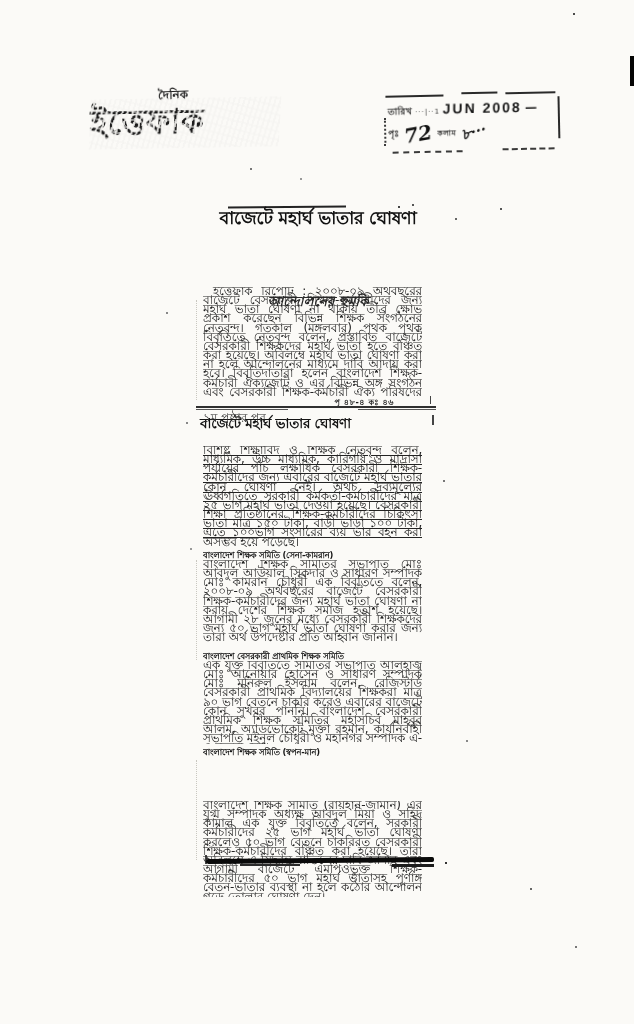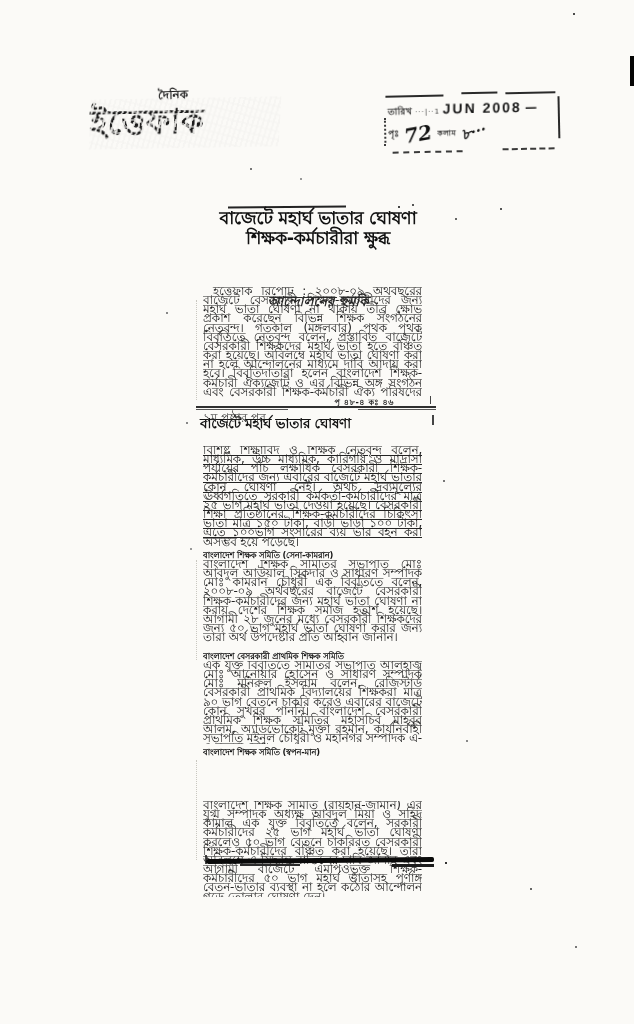--- a/index.html
+++ b/index.html
@@ -136,21 +136,20 @@
   <div class="abs colrule" style="left:196px;top:560px;height:100px;"></div>
   <div class="abs colrule" style="left:196px;top:760px;height:100px;"></div>
   <div class="abs tick" style="left:430px;top:396px;width:1px;height:8px;"></div>
   <div class="abs tick" style="left:432px;top:415px;width:1.5px;height:10px;"></div>
   <div class="abs tick" style="left:205px;top:855px;width:2px;height:9px;"></div>
 
   <div class="art">
     <div class="abs headline-rule"></div>
     <div class="abs headline">
       <div>বাজেটে মহার্ঘ ভাতার ঘোষণা</div>
-      <div>শিক্ষক-কর্মচারীরা ক্ষুব্ধ</div>
     </div>
     <div class="abs deck">আন্দোলনের হুমকি</div>
 
     <div class="abs bodytext lead">ইত্তেফাক রিপোর্ট : ২০০৮-০৯ অর্থবছরের বাজেটে বেসরকারী শিক্ষক-কর্মচারীদের জন্য মহার্ঘ ভাতা ঘোষণা না থাকায় তীব্র ক্ষোভ প্রকাশ করেছেন বিভিন্ন শিক্ষক সংগঠনের নেতৃবৃন্দ। গতকাল (মঙ্গলবার) পৃথক পৃথক বিবৃতিতে নেতৃবৃন্দ বলেন, প্রস্তাবিত বাজেটে বেসরকারী শিক্ষকদের মহার্ঘ ভাতা হতে বঞ্চিত করা হয়েছে। অবিলম্বে মহার্ঘ ভাতা ঘোষণা করা না হলে আন্দোলনের মাধ্যমে দাবি আদায় করা হবে। বিবৃতিদাতারা হলেন বাংলাদেশ শিক্ষক-কর্মচারী ঐক্যজোট ও এর বিভিন্ন অঙ্গ সংগঠন এবং বেসরকারী শিক্ষক-কর্মচারী ঐক্য পরিষদের নেতৃবৃন্দ।</div>
     <div class="abs jump">পৃ ৪৮-৪ কঃ ৪৬</div>
 
     <div class="abs div-a"></div>
     <div class="abs div-b"></div>
     <div class="abs div-c"></div>
 

